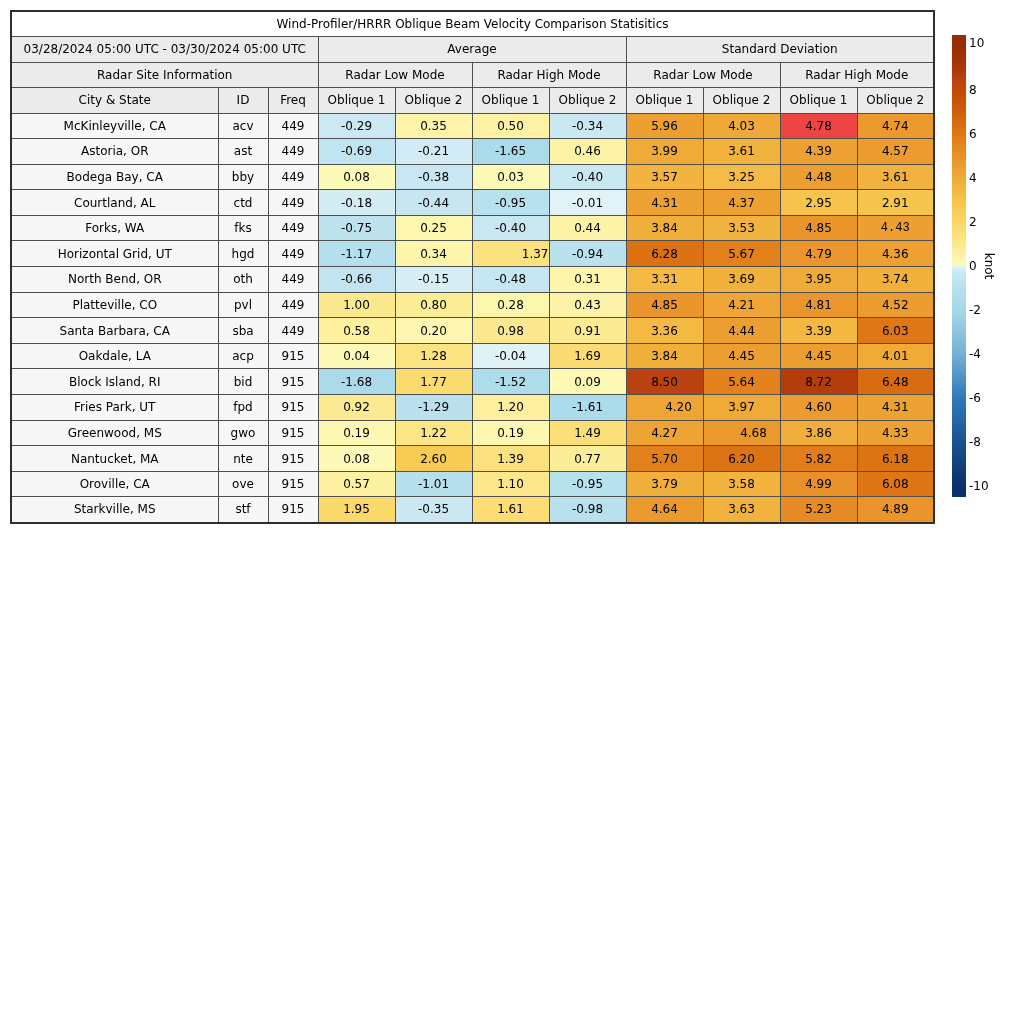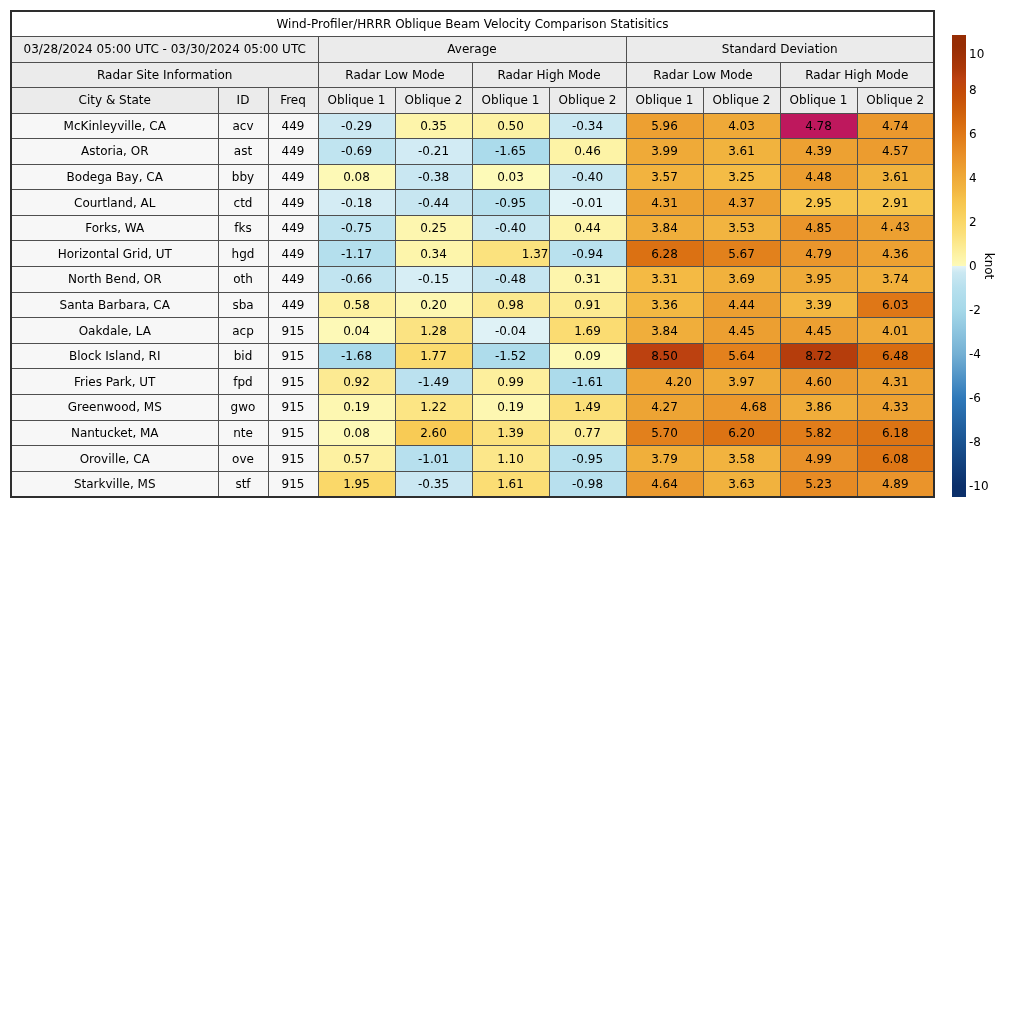--- a/index.html
+++ b/index.html
@@ -91,21 +91,21 @@
         <tr class="r-data">
           <td class="label-cell">McKinleyville, CA</td>
           <td class="label-cell">acv</td>
           <td class="label-cell">449</td>
           <td style="background: rgb(204, 232, 242);">-0.29</td>
           <td style="background: rgb(253, 244, 170);">0.35</td>
           <td style="background: rgb(253, 242, 164); margin-top: 33px;">0.50</td>
           <td style="background: rgb(202, 232, 242);">-0.34</td>
           <td style="background: rgb(237, 160, 50);">5.96</td>
           <td style="background: rgb(239, 169, 56);">4.03</td>
-          <td style="background: #be185d;">4.78</td>
+          <td style="background: #ef4444;">4.78</td>
           <td style="background: rgb(235, 152, 45);">4.74</td>
         </tr>
         <tr class="r-data">
           <td class="label-cell">Astoria, OR</td>
           <td class="label-cell">ast</td>
           <td class="label-cell">449</td>
           <td style="background: rgb(192, 228, 240);">-0.69</td>
           <td style="background: rgb(210, 235, 244);">-0.21</td>
           <td style="background: rgb(171, 219, 235);">-1.65</td>
           <td style="background: rgb(253, 243, 166);">0.46</td>
@@ -173,20 +173,33 @@
           <td style="background: rgb(193, 228, 240);">-0.66</td>
           <td style="background: rgb(215, 238, 245);">-0.15</td>
           <td style="background: rgb(198, 230, 241);">-0.48</td>
           <td style="background: rgb(253, 245, 172);">0.31</td>
           <td style="background: rgb(244, 186, 68);">3.31</td>
           <td style="background: rgb(241, 177, 61);">3.69</td>
           <td style="background: rgb(239, 171, 57);">3.95</td>
           <td style="background: rgb(241, 176, 60);">3.74</td>
         </tr>
         <tr class="r-data">
+          <td class="label-cell">Platteville, CO</td>
+          <td class="label-cell">pvl</td>
+          <td class="label-cell">449</td>
+          <td style="background: rgb(252, 233, 142);">1.00</td>
+          <td style="background: rgb(252, 237, 151);">0.80</td>
+          <td style="background: rgb(253, 246, 173);">0.28</td>
+          <td style="background: rgb(253, 243, 167);">0.43</td>
+          <td style="background: rgb(234, 149, 43);">4.85</td>
+          <td style="background: rgb(238, 165, 53);">4.21</td>
+          <td style="background: rgb(234, 150, 44);">4.81</td>
+          <td style="background: rgb(236, 157, 48);">4.52</td>
+        </tr>
+        <tr class="r-data">
           <td class="label-cell">Santa Barbara, CA</td>
           <td class="label-cell">sba</td>
           <td class="label-cell">449</td>
           <td style="background: rgb(253, 241, 160);">0.58</td>
           <td style="background: rgb(253, 247, 177);">0.20</td>
           <td style="background: rgb(252, 233, 143);">0.98</td>
           <td style="background: rgb(252, 235, 146);">0.91</td>
           <td style="background: rgb(243, 185, 67);">3.36</td>
           <td style="background: rgb(236, 159, 49);">4.44</td>
           <td style="background: rgb(243, 184, 66);">3.39</td>
@@ -216,22 +229,22 @@
           <td style="background: rgb(188, 65, 16);">8.50</td>
           <td style="background: rgb(227, 129, 29);">5.64</td>
           <td style="background: rgb(181, 61, 12);">8.72</td>
           <td style="background: rgb(216, 108, 16);">6.48</td>
         </tr>
         <tr class="r-data">
           <td class="label-cell">Fries Park, UT</td>
           <td class="label-cell">fpd</td>
           <td class="label-cell">915</td>
           <td style="background: rgb(252, 234, 146);">0.92</td>
-          <td style="background: rgb(187, 225, 239);">-1.49</td>
-          <td style="background: rgb(253, 239, 157);">0.99</td>
+          <td style="background: rgb(187, 225, 239);">-1.29</td>
+          <td style="background: rgb(253, 239, 157);">1.20</td>
           <td style="background: rgb(172, 219, 235);">-1.61</td>
           <td style="background: rgb(238, 165, 53); padding-left: 28px;">4.20</td>
           <td style="background: rgb(239, 171, 56);">3.97</td>
           <td style="background: rgb(235, 155, 47);">4.60</td>
           <td style="background: rgb(237, 163, 51);">4.31</td>
         </tr>
         <tr class="r-data">
           <td class="label-cell">Greenwood, MS</td>
           <td class="label-cell">gwo</td>
           <td class="label-cell">915</td>
@@ -282,21 +295,21 @@
           <td style="background: rgb(241, 178, 62);">3.63</td>
           <td style="background: rgb(231, 139, 36);">5.23</td>
           <td style="background: rgb(234, 148, 43);">4.89</td>
         </tr>
       </tbody>
   </table>
 
   <div class="colorbar">
     <div class="cbar-gradient" id="cbar" style="background: linear-gradient(rgb(150, 45, 4) 0%, rgb(150, 45, 4) 2.381%, rgb(171, 55, 8) 7.143%, rgb(188, 65, 16) 9.524%, rgb(194, 74, 8) 11.905%, rgb(200, 84, 9) 14.286%, rgb(207, 96, 11) 16.667%, rgb(216, 108, 16) 19.048%, rgb(223, 120, 23) 21.429%, rgb(228, 133, 31) 23.81%, rgb(233, 145, 41) 26.19%, rgb(236, 158, 48) 28.571%, rgb(239, 170, 56) 30.952%, rgb(242, 181, 64) 33.333%, rgb(246, 195, 75) 35.714%, rgb(248, 205, 87) 38.095%, rgb(250, 215, 103) 40.476%, rgb(251, 223, 120) 42.857%, rgb(252, 233, 142) 45.238%, rgb(253, 242, 164) 47.619%, rgb(253, 250, 185) 50%, rgb(226, 243, 247) 50%, rgb(203, 232, 242) 51.429%, rgb(183, 224, 238) 54.762%, rgb(165, 216, 233) 59.524%, rgb(116, 176, 212) 69.048%, rgb(47, 121, 186) 78.571%, rgb(26, 83, 145) 88.095%, rgb(11, 47, 106) 97.619%, rgb(11, 47, 106) 100%);"></div>
     <div id="cbar-ticks">
-        <div class="cbar-tick" style="top: 11px;">10</div>
+        <div class="cbar-tick" style="top: 0;">10</div>
         <div class="cbar-tick" style="top: 47px;">8</div>
         <div class="cbar-tick" style="top: 91px;">6</div>
         <div class="cbar-tick" style="top: 135px;">4</div>
         <div class="cbar-tick" style="top: 179px;">2</div>
         <div class="cbar-tick" style="top: 223px;">0</div>
         <div class="cbar-tick" style="top: 267px;">-2</div>
         <div class="cbar-tick" style="top: 311px;">-4</div>
         <div class="cbar-tick" style="top: 355px;">-6</div>
         <div class="cbar-tick" style="top: 399px;">-8</div>
         <div class="cbar-tick" style="top: 443px;">-10</div>

